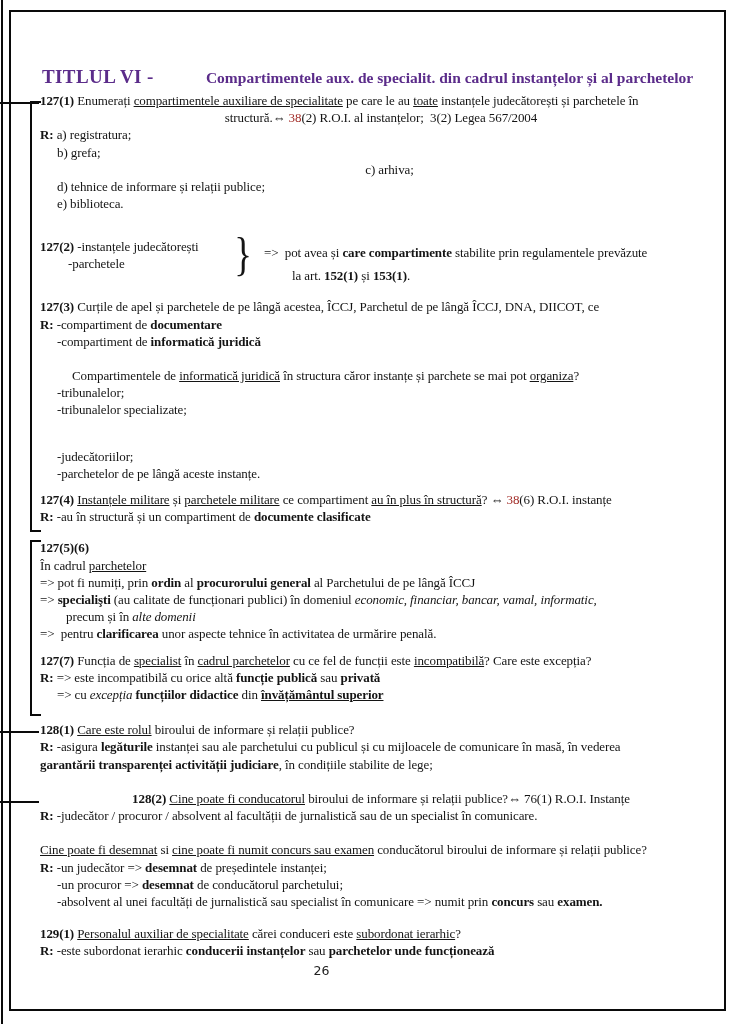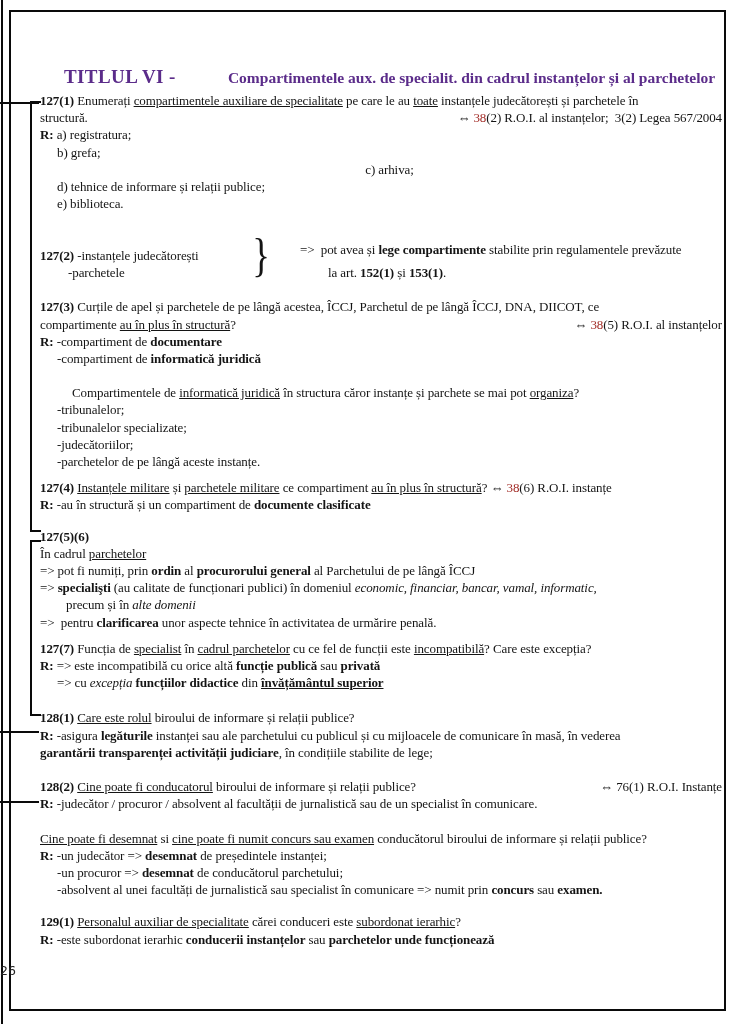--- a/index.html
+++ b/index.html
@@ -16,39 +16,39 @@
   .scan-edge{position:absolute;left:1px;top:0;width:2px;height:1024px;background:#0a0a0a;}
   .frame{position:absolute;left:9px;top:10px;width:713px;height:997px;border:2px solid #0a0a0a;}
   .hmark{position:absolute;left:0;width:39px;height:2px;background:#0a0a0a;}
   .bracket{position:absolute;left:30px;width:9px;border:2px solid #0a0a0a;border-right:none;}
   .bracket.b1{top:101px;height:427px;}
   .bracket.b2{top:540px;height:172px;}
   .title{
     position:absolute;left:42px;top:54px;margin:0;color:var(--purple);
     font-weight:bold;white-space:nowrap;
   }
-  .title .title-prefix{font-size:19px;letter-spacing:.4px;margin-left:22px;}
+  .title .title-prefix{font-size:19px;letter-spacing:.4px;}
   .title .title-main{font-size:15.5px;margin-left:47px;}
   .content{
     position:absolute;left:40px;top:92px;width:682px;
     font-size:13px;line-height:17.2px;letter-spacing:-0.1px;
   }
   .line{white-space:pre;}
-  .split{display:flex;justify-content:space-between;white-space:pre;}
+  .split{display:flex;justify-content:center;white-space:pre;}
   .b{font-weight:bold;}
   .u{text-decoration:underline;}
   .i{font-style:italic;margin-top:16px;}
   .r{color:var(--red);}
   .gap{width:100%;}
-  .brace-row{display:flex;height:52px;align-items:flex-end;gap:18px;}
+  .brace-row{display:flex;height:52px;align-items:center;}
   .brace-left{width:192px;display:flex;flex-direction:column;justify-content:space-between;}
   .brace-glyph{font-size:46px;line-height:50px;transform:scaleX(.8);font-weight:400;color:var(--ink);}
   .brace-right{padding-top:17.2px;margin-left:10px;}
   .pagenum{
-    position:absolute;left:0;top:963px;width:643px;text-align:left;
+    position:absolute;left:0;top:963px;width:643px;text-align:center;
     font-family:"DejaVu Sans","Liberation Sans",sans-serif;font-size:12.5px;color:#222;
   }
 </style>
 </head>
 <body>
 
 <div class="page">
 
   <div class="scan-edge"></div>
   <div class="frame"></div>
@@ -70,34 +70,33 @@
       <div class="line" style="padding-left: 17px;"><span>d) tehnice de informare și relații publice;</span></div>
       <div class="line" style="padding-left: 17px;"><span>e) biblioteca.</span></div>
       <div class="gap" style="height: 17px;"></div>
       <div class="brace-row">
         <div class="brace-left">
           <div class="line"><span class="b">127(2) </span><span>-instanțele judecătorești</span></div>
           <div class="line" style="padding-left: 28px;"><span>-parchetele</span></div>
         </div>
         <div class="brace-glyph">}</div>
         <div class="brace-right">
-          <div class="line"><span>=&gt;  pot avea și </span><span class="b">lege compartimente</span><span> stabilite prin regulamentele prevăzute</span></div>
+          <div class="line"><span>=&gt;  pot avea și </span><span class="b">care compartimente</span><span> stabilite prin regulamentele prevăzute</span></div>
           <div class="line" style="padding-left: 28px; margin-top: 6px;"><span>la art. </span><span class="b">152(1)</span><span> și </span><span class="b">153(1)</span><span>.</span></div>
         </div>
       </div>
       <div class="gap" style="height: 17px;"></div>
       <div class="line"><span class="b">127(3) </span><span>Curțile de apel și parchetele de pe lângă acestea, ÎCCJ, Parchetul de pe lângă ÎCCJ, DNA, DIICOT, ce</span></div>
-      <div class="split"><span><span>compartimente </span><span class="u">au în plus în structură</span><span>?</span></span><span><span>⇔ </span><span class="r">38</span><span>(5) R.O.I. al instanțelor</span></span></div>
       <div class="line"><span class="b">R:</span><span> -compartiment de </span><span class="b">documentare</span></div>
       <div class="line" style="padding-left: 17px;"><span>-compartiment de </span><span class="b">informatică juridică</span></div>
       <div class="gap" style="height: 17px;"></div>
       <div class="line" style="padding-left: 32px;"><span>Compartimentele de </span><span class="u">informatică juridică</span><span> în structura căror instanțe și parchete se mai pot </span><span class="u">organiza</span><span>?</span></div>
       <div class="line" style="padding-left: 17px;"><span>-tribunalelor;</span></div>
       <div class="line" style="padding-left: 17px;"><span>-tribunalelor specializate;</span></div>
-      <div class="line" style="padding-left: 17px;"><span>-judecătoriilor;</span></div>
+      <div class="line" style="padding-left: 17px; margin-top: 29px;"><span>-judecătoriilor;</span></div>
       <div class="line" style="padding-left: 17px;"><span>-parchetelor de pe lângă aceste instanțe.</span></div>
       <div class="gap" style="height: 9px;"></div>
       <div class="line"><span class="b">127(4) </span><span class="u">Instanțele militare</span><span> și </span><span class="u">parchetele militare</span><span> ce compartiment </span><span class="u">au în plus în structură</span><span>? ⇔ </span><span class="r">38</span><span>(6) R.O.I. instanțe</span></div>
       <div class="line"><span class="b">R:</span><span> -au în structură și un compartiment de </span><span class="b">documente clasificate</span></div>
       <div class="gap" style="height: 14px;"></div>
       <div class="line"><span class="b">127(5)(6)</span></div>
       <div class="line"><span>În cadrul </span><span class="u">parchetelor</span></div>
       <div class="line"><span>=&gt; pot fi numiți, prin </span><span class="b">ordin</span><span> al </span><span class="b">procurorului general</span><span> al Parchetului de pe lângă ÎCCJ</span></div>
       <div class="line"><span>=&gt; </span><span class="b">specialişti</span><span> (au calitate de funcționari publici) în domeniul </span><span class="i">economic, financiar, bancar, vamal, informatic,</span></div>
       <div class="line" style="padding-left: 26px;"><span>precum și în </span><span class="i">alte domenii</span></div>

